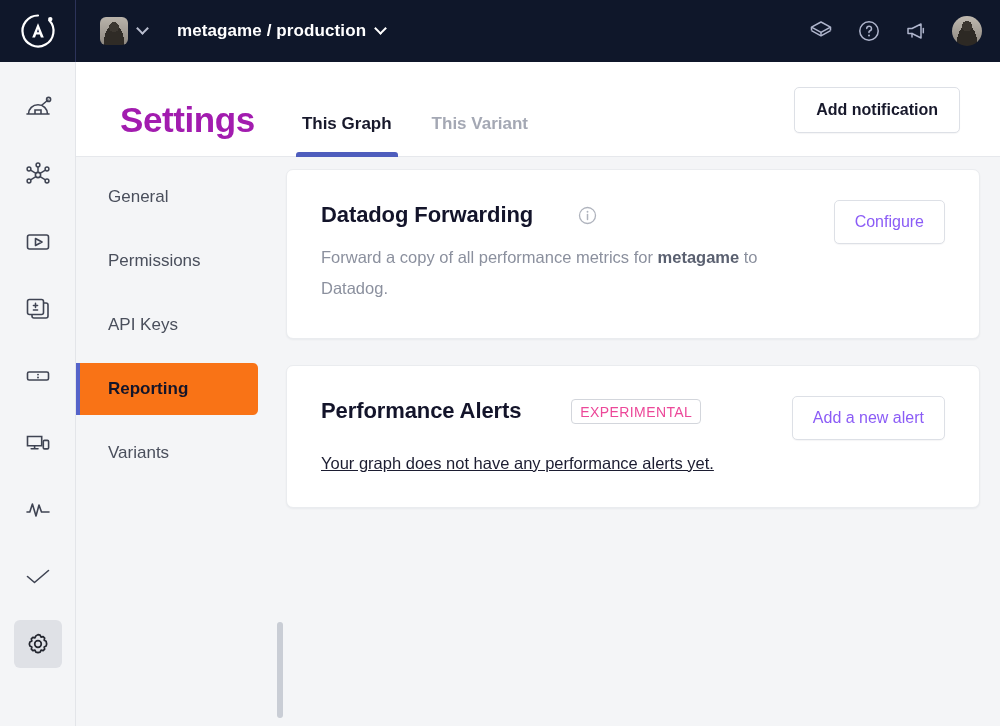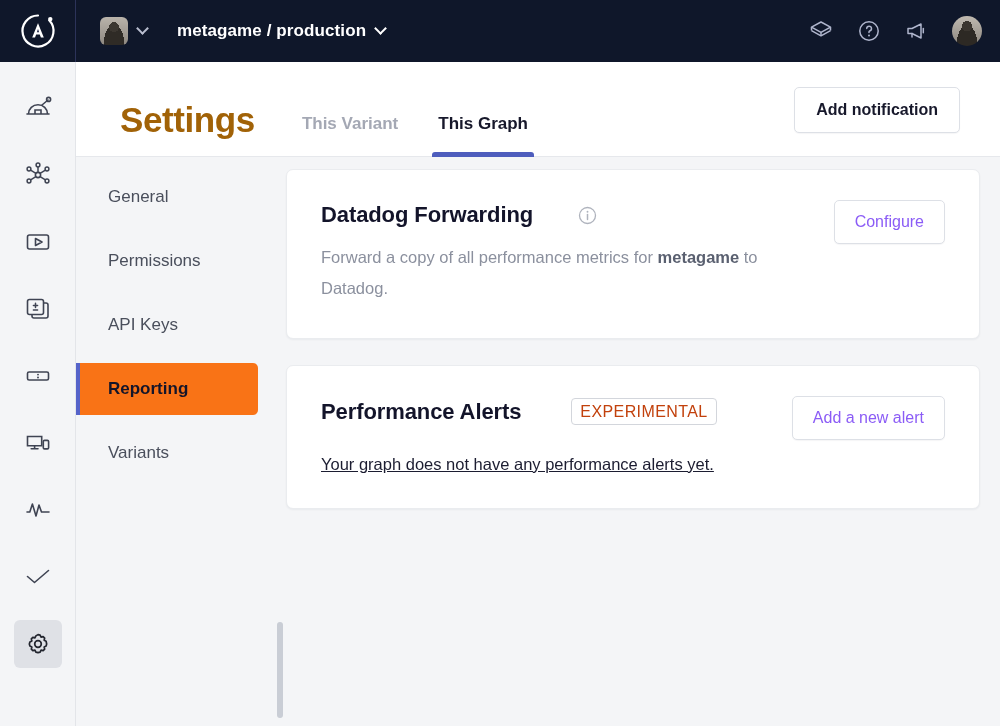--- a/index.html
+++ b/index.html
@@ -86,21 +86,21 @@
   }
   .pagehead {
     position: relative;
     height: 95px;
     background: #ffffff;
     border-bottom: 1px solid #E6E8EC;
     display: flex; align-items: flex-end;
     padding-left: 44px;
   }
   .page-title {
-    font-size: 35px; font-weight: bold; color: #a16207;
+    font-size: 35px; font-weight: bold; color: #a21caf;
     letter-spacing: -0.4px;
     padding-bottom: 16px;
   }
   .tabs { display: flex; align-items: flex-end; margin-left: 44px; }
   .tab {
     font-size: 17px; font-weight: bold; color: #A4A8B4;
     padding: 0 3px 22px 3px; margin-right: 34px;
     position: relative;
   }
   .tab.active { color: #17182B; }
@@ -159,22 +159,22 @@
   .card-title-row { display: flex; align-items: center; gap: 36px; }
   .card-title {
     font-size: 22px; font-weight: bold; color: #13142A;
     letter-spacing: -0.1px;
   }
   .info-icon { margin-left: 9px; width: 19px; height: 19px; display: block; }
   .badge {
     margin-left: 14px;
     border: 1px solid #D3D6DC; border-radius: 4px;
     padding: 4px 8px 3px 8px;
-    font-size: 16px; letter-spacing: 0.4px;
-    color: #c2410c; background: #fff;
+    font-size: 14px; letter-spacing: 0.4px;
+    color: #ec4899; background: #fff;
   }
   .card-desc {
     margin-top: 14px;
     font-size: 16.5px; line-height: 31px; color: #8B909E;
     max-width: 440px;
   }
   .card-desc b { color: #5A6070; font-weight: bold; }
   .empty-note {
     margin-top: 30px;
     font-size: 16.5px; color: #1C1D31; text-decoration: underline;
@@ -343,22 +343,22 @@
     </div>
 
   </div>
 
   <div class="main">
 
     <div class="pagehead">
       <div class="page-title">Settings</div>
 
       <div class="tabs">
+        <div class="tab active">This Graph</div>
         <div class="tab">This Variant</div>
-        <div class="tab active">This Graph</div>
       </div>
 
       <button class="addnotif-btn">Add notification</button>
     </div>
 
     <div class="body-area">
 
       <div class="settings-nav">
         <div class="nav-item">General</div>
         <div class="nav-item">Permissions</div>

